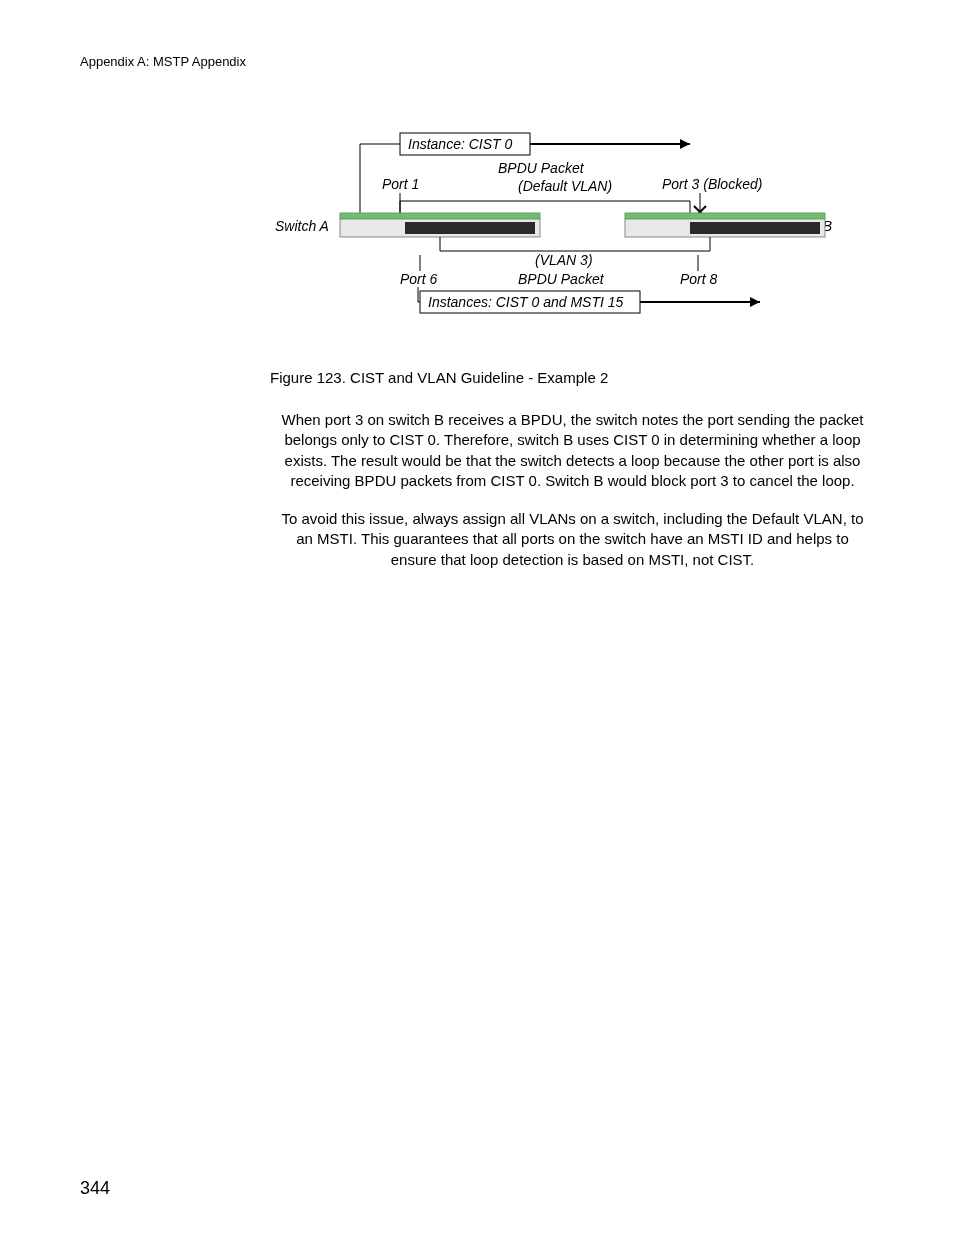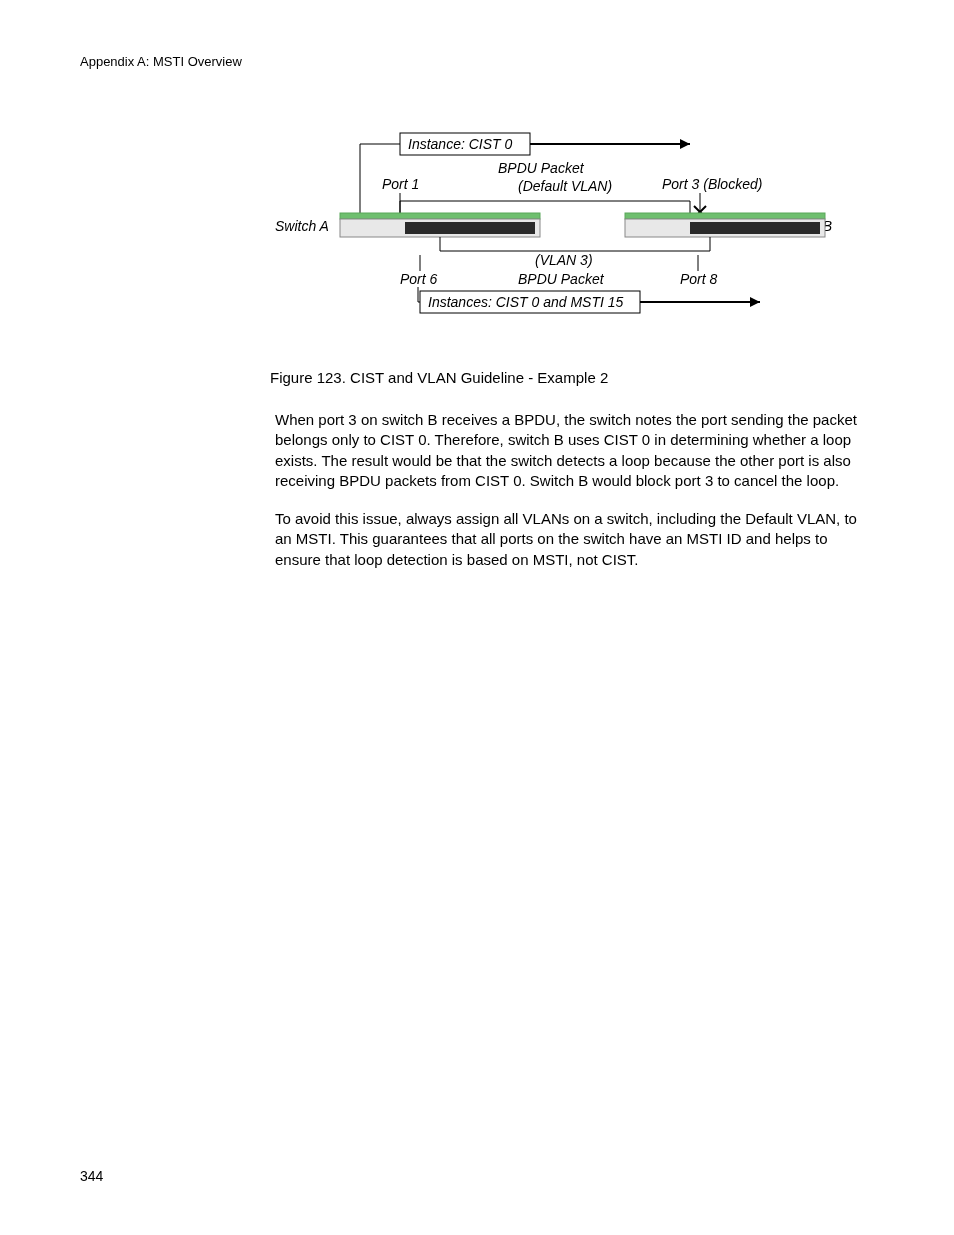--- a/index.html
+++ b/index.html
@@ -40,42 +40,42 @@
     margin-bottom: 24px;
     margin-left: 190px;
     width: 600px;
   }
   .body-text {
     margin-left: 195px;
     width: 595px;
     font-size: 15px;
     line-height: 1.35;
   }
-  .body-text p { margin: 0 0 18px 0; }
+  .body-text p { margin: 0 0 18px 0; text-align: center; }
   .page-number {
     position: absolute;
     left: 80px;
-    bottom: 51px;
-    font-size: 14px;
+    bottom: 36px;
+    font-size: 18px;
   }
   
   .dg-text { font-family: Arial, Helvetica, sans-serif; font-size: 14px; fill:#000; }
   .dg-box  { fill:#fff; stroke:#000; stroke-width:1; }
   .dg-line { stroke:#000; stroke-width:2; fill:none; }
   .dg-thin { stroke:#000; stroke-width:1; fill:none; }
   .arrowhead { fill:#000; }
   .switch-body { fill:#e8e8e8; stroke:#888; stroke-width:1; }
   .switch-top  { fill:#6fbf6f; stroke:#5aa85a; stroke-width:1; }
   .port-row    { fill:#2a2a2a; }
 </style>
 </head>
 <body>
 
 <div class="page">
-  <div class="header">Appendix A: MSTI Overview</div>
+  <div class="header">Appendix A: MSTP Appendix</div>
 
   <div class="figure-wrap">
     <svg class="diagram" width="640" height="200" viewBox="0 0 640 200">
 
       <rect class="dg-box" x="200" y="4" width="130" height="22"></rect>
       <text class="dg-text" x="208" y="20">Instance: CIST 0</text>
 
       <line class="dg-line" x1="330" y1="15" x2="490" y2="15"></line>
       <polygon class="arrowhead" points="490,15 480,10 480,20"></polygon>
 

